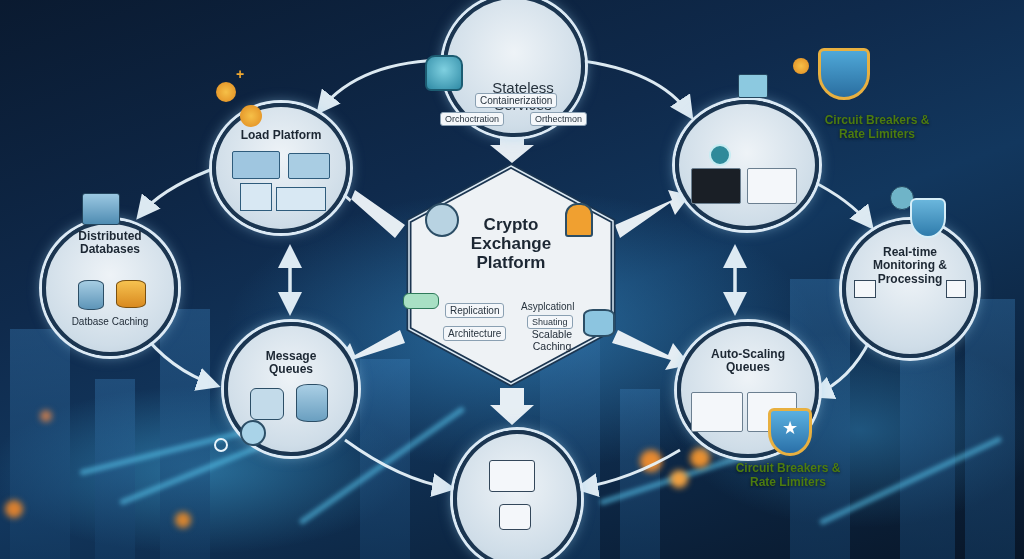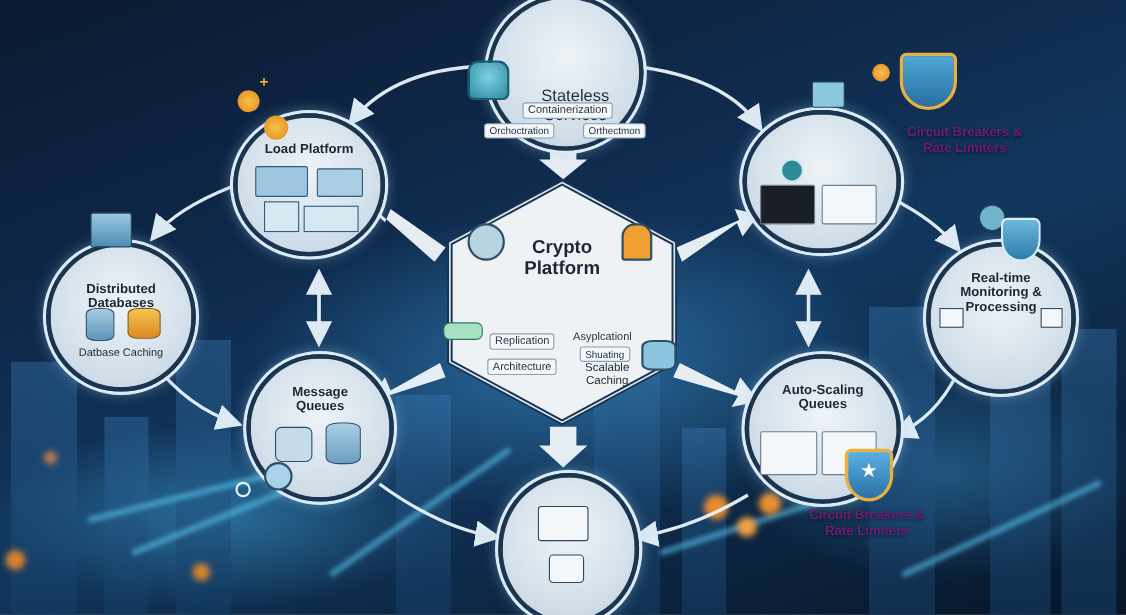--- a/index.html
+++ b/index.html
@@ -12,21 +12,21 @@
   .city{position:absolute;left:0;right:0;bottom:0;height:270px;}
   .bldg{position:absolute;bottom:0;background:linear-gradient(180deg,rgba(60,130,190,0.35),rgba(20,60,100,0.6));}
   .bokeh{position:absolute;border-radius:50%;filter:blur(3px);}
   .streak{position:absolute;height:6px;border-radius:3px;background:rgba(90,200,240,0.55);filter:blur(2px);transform-origin:left center;}
   svg.links{position:absolute;left:0;top:0;}
   .node{position:absolute;border-radius:50%;background:radial-gradient(circle at 50% 40%,#eef3f7,#cfdde8 70%,#b9cbd9);
         border:4px solid #1b3550;box-shadow:0 0 0 3px #dceaf5,0 0 14px rgba(160,210,240,0.6);}
   .node .title{position:absolute;left:0;right:0;text-align:center;font-weight:bold;color:#1c2733;line-height:1.12;}
   .hex{position:absolute;left:405px;top:163px;width:212px;height:224px;}
   .chip{position:absolute;border:1px solid #8aa0b2;background:#f4f7fa;border-radius:3px;font-size:10px;color:#28343f;padding:1px 4px;white-space:nowrap;}
-  .label-out{position:absolute;color:#701a75;font-weight:bold;text-align:center;line-height:1.15;text-shadow:0 1px 3px rgba(0,0,0,0.6);}
+  .label-out{position:absolute;color:#4d7c0f;font-weight:bold;text-align:center;line-height:1.15;text-shadow:0 1px 3px rgba(0,0,0,0.6);}
   .icon{position:absolute;}
   .mini-chart{position:absolute;border:1px solid #6b7f90;border-radius:2px;}
 </style>
 </head>
 <body>
 
 <div class="bg"></div>
 
 <div class="city">
   <div class="bldg" style="left:10px;width:60px;height:230px;"></div>
@@ -100,21 +100,21 @@
   <div class="icon" style="left:16px;top:44px;width:46px;height:26px;background:#9fc6e0;border:1px solid #2f5c7c;border-radius:2px;"></div>
   <div class="icon" style="left:72px;top:46px;width:40px;height:24px;background:#a9cde3;border:1px solid #2f5c7c;border-radius:2px;"></div>
   <div class="icon" style="left:24px;top:76px;width:30px;height:26px;background:#d8e8f3;border:1px solid #2f5c7c;"></div>
   <div class="icon" style="left:60px;top:80px;width:48px;height:22px;background:#d8e8f3;border:1px solid #2f5c7c;"></div>
 </div>
 <div class="icon" style="left:216px;top:82px;width:20px;height:20px;border-radius:50%;background:radial-gradient(circle,#f6c048,#e08a20);"></div>
 <div class="icon" style="left:240px;top:105px;width:22px;height:22px;border-radius:50%;background:radial-gradient(circle,#f6c048,#e08a20);"></div>
 <div class="icon" style="left:236px;top:66px;color:#f0a830;font-weight:bold;font-size:14px;">+</div>
 
 <div class="node" style="left:42px;top:220px;width:128px;height:128px;">
-  <div class="title" style="top:32px;font-size:12px;">
+  <div class="title" style="top:6px;font-size:12px;">
     <div>Distributed</div>
     <div>Databases</div>
   </div>
   <div class="icon" style="left:32px;top:56px;width:24px;height:28px;border-radius:10px/5px;background:linear-gradient(#a6cde3,#5e95b8);border:1px solid #2c4e66;"></div>
   <div class="icon" style="left:70px;top:56px;width:28px;height:26px;border-radius:10px/5px;background:linear-gradient(#f6c250,#d98a20);border:1px solid #7a5010;"></div>
   <div style="position:absolute;top:92px;left:0;right:0;text-align:center;font-size:10px;color:#1c2733;">Datbase Caching</div>
 </div>
 <div class="icon" style="left:82px;top:193px;width:36px;height:30px;background:linear-gradient(#9bc8e2,#4f8cb2);border:1px solid #24465e;border-radius:3px;"></div>
 
 <div class="node" style="left:224px;top:322px;width:126px;height:126px;">
@@ -172,20 +172,21 @@
   <div>Rate Limiters</div>
 </div>
 
 <div class="hex">
   <svg width="212" height="224" style="position:absolute;left:0;top:0;">
     <polygon points="106,3 208,58 208,166 106,221 4,166 4,58" fill="#eef2f5" stroke="#1b3550" stroke-width="5"></polygon>
     <polygon points="106,3 208,58 208,166 106,221 4,166 4,58" fill="none" stroke="#dbe9f3" stroke-width="1.5"></polygon>
   </svg>
   <div class="title" style="position:absolute;top:52px;left:0;right:0;text-align:center;font-weight:bold;font-size:17px;color:#1c2733;line-height:1.12;">
     <div>Crypto</div>
+    <div>Exchange</div>
     <div>Platform</div>
   </div>
   <div class="icon" style="left:20px;top:40px;width:30px;height:30px;border-radius:50%;background:#b8d3e2;border:2px solid #2c4e66;"></div>
   <div class="icon" style="left:160px;top:40px;width:24px;height:30px;border-radius:12px 12px 3px 3px;background:#f0a030;border:2px solid #2c4e66;"></div>
   <div class="chip" style="left:40px;top:140px;">Replication</div>
   <div class="chip" style="left:38px;top:163px;">Architecture</div>
   <div style="position:absolute;left:116px;top:138px;font-size:10px;color:#28343f;">Asyplcationl</div>
   <div class="chip" style="left:122px;top:152px;font-size:9px;">Shuating</div>
   <div style="position:absolute;left:112px;top:166px;width:70px;text-align:center;font-size:10.5px;color:#1c2733;line-height:1.1;">
     <div>Scalable</div>

